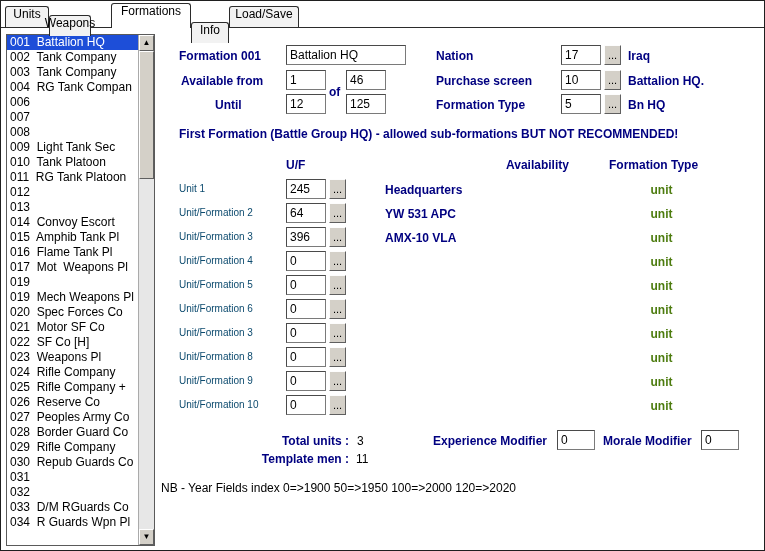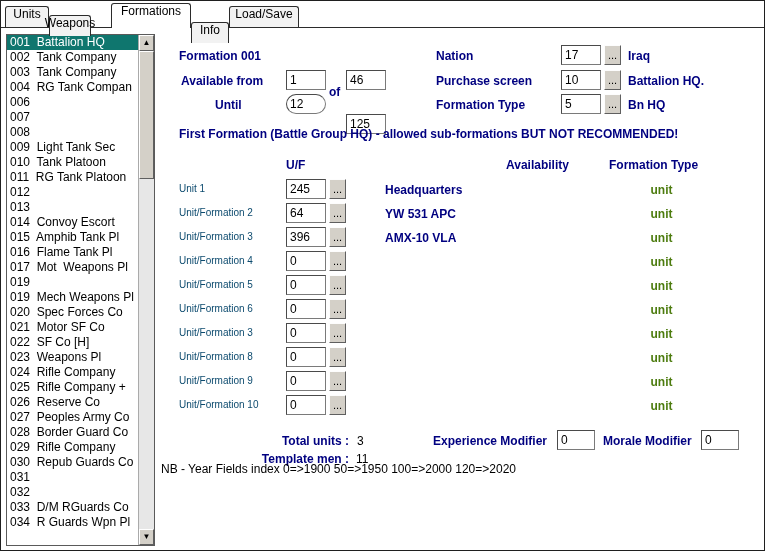--- a/index.html
+++ b/index.html
@@ -24,21 +24,21 @@
   .t3 { left:110px; top:2px; width:80px; height:25px; }
   .t4 { left:190px; top:5px; width:38px; height:21px;margin-top:16px; }
   .t5 { left:228px; top:5px; width:70px; height:21px; }
 
   
   .listbox { position:absolute; left:5px; top:33px; width:149px; height:512px;
              background:#ffffff; border:1px solid #5a5a5a; }
   .list-items { position:absolute; left:0; top:0; right:16px; bottom:0; overflow:hidden; }
   .list-item { height:15px; line-height:15px; font-size:12px; color:#000;
                padding-left:3px; white-space:pre; overflow:hidden; cursor:default; }
-  .list-item.selected { background:#0f766e; color:#ffffff; }
+  .list-item.selected { background:#1d4ed8; color:#ffffff; }
 
   .sb { position:absolute; top:0; right:0; width:16px; height:100%;
         background:#e7e7e7; border-left:1px solid #aaaaaa; }
   .sb-btn { position:absolute; left:0; width:15px; height:16px; background:#d4d0c8;
             border:1px solid; border-color:#ffffff #5f5f5f #5f5f5f #ffffff;
             display:flex; align-items:center; justify-content:center; }
   .sb-up { top:0; } .sb-down { bottom:0; }
   .sb-btn .arrow { font-size:8px; color:#000; line-height:1; }
   .sb-thumb { position:absolute; left:0; top:16px; width:15px; height:128px;
               background:#d4d0c8; border:1px solid;
@@ -136,37 +136,38 @@
           <span class="arrow">▲</span>
         </div>
       <div class="sb-thumb"></div>
       <div class="sb-btn sb-down">
           <span class="arrow">▼</span>
         </div>
     </div>
   </div>
 
   <span class="lbl" style="left:178px;top:48px">Formation 001</span>
+  <input class="tb" style="left: 285px; top: 44px; width: 120px;" value="Battalion HQ">
   <span class="lbl" style="left:435px;top:48px">Nation</span>
   <input class="tb num" style="left: 560px; top: 44px;" value="17">
   <button class="dots" style="left:603px;top:44px">...</button>
   <span class="lbl" style="left:627px;top:48px">Iraq</span>
 
   <span class="lbl" style="left:180px;top:73px">Available from</span>
   <input class="tb num" style="left: 285px; top: 69px;" value="1">
   <input class="tb num" style="left: 345px; top: 69px;" value="46">
   <span class="lbl" style="left:435px;top:73px">Purchase screen</span>
   <input class="tb num" style="left: 560px; top: 69px;" value="10">
   <button class="dots" style="left:603px;top:69px">...</button>
   <span class="lbl" style="left:627px;top:73px">Battalion HQ.</span>
 
   <span class="lbl" style="left:214px;top:97px">Until</span>
-  <input class="tb num" style="left: 285px; top: 93px; border-radius: 10px;" value="12">
+  <input class="tb num" style="left: 285px; top: 93px;" value="12">
   <span class="lbl" style="left:328px;top:84px">of</span>
-  <input class="tb num" style="left: 345px; top: 93px; margin-top: 20px;" value="125">
+  <input class="tb num" style="left: 345px; top: 93px;" value="125">
   <span class="lbl" style="left:435px;top:97px">Formation Type</span>
   <input class="tb num" style="left: 560px; top: 93px;" value="5">
   <button class="dots" style="left:603px;top:93px">...</button>
   <span class="lbl" style="left:627px;top:97px">Bn HQ</span>
 
   <span class="lbl" style="left:178px;top:126px">First Formation (Battle Group HQ) - allowed sub-formations BUT NOT RECOMMENDED!</span>
 
   <span class="hdr" style="left:285px;width:58px">U/F</span>
   <span class="hdr" style="left:505px;width:100px">Availability</span>
   <span class="hdr" style="left:608px;width:105px">Formation Type</span>
@@ -245,15 +246,15 @@
     </div>
 
   <span class="lbl r-align" style="left:240px;top:433px;width:108px">Total units :</span>
   <span class="plain" style="left:356px;top:433px">3</span>
   <span class="lbl" style="left:432px;top:433px">Experience Modifier</span>
   <input class="tb" style="left: 556px; top: 429px; width: 38px;" value="0">
   <span class="lbl" style="left:602px;top:433px">Morale Modifier</span>
   <input class="tb" style="left: 700px; top: 429px; width: 38px;" value="0">
   <span class="lbl r-align" style="left:240px;top:451px;width:108px">Template men :</span>
   <span class="plain" style="left:355px;top:451px">11</span>
-  <span class="plain" style="left:160px;top:461px">NB - Year Fields index 0=&gt;1900 50=&gt;1950 100=&gt;2000 120=&gt;2020</span>
+  <span class="plain" style="left:160px;top:480px">NB - Year Fields index 0=&gt;1900 50=&gt;1950 100=&gt;2000 120=&gt;2020</span>
 
 </div>
 
 </body></html>

